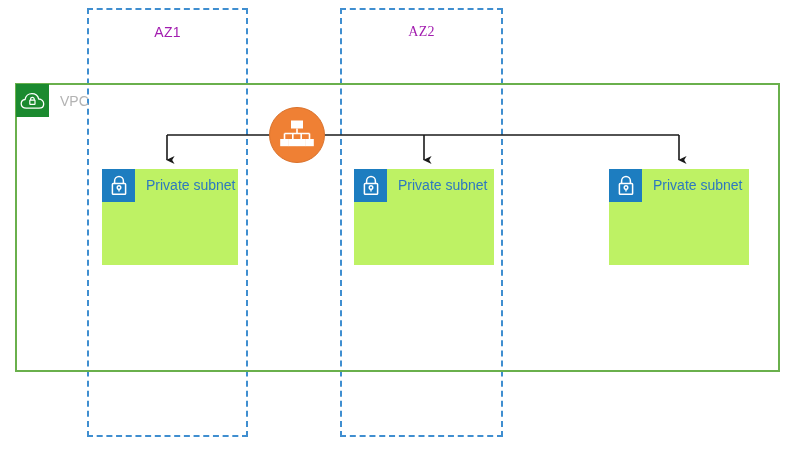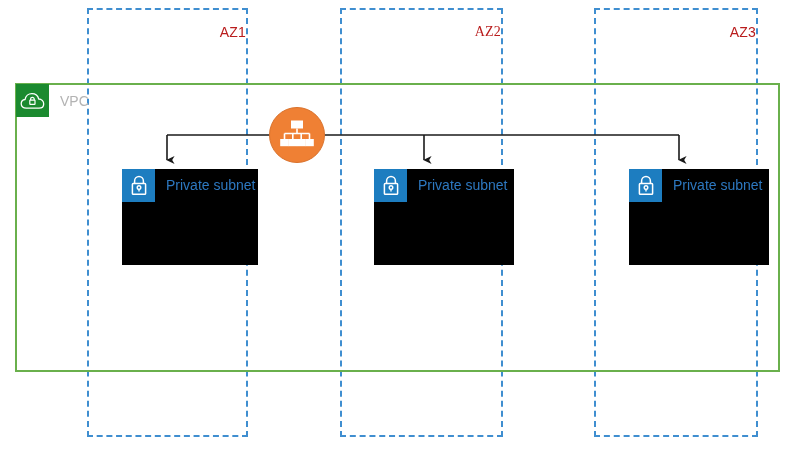--- a/index.html
+++ b/index.html
@@ -1,28 +1,28 @@
 <!DOCTYPE html>
 <html><head>
 <meta charset="utf-8">
 <style>
   html,body{margin:0;padding:0;background:#ffffff;}
   body{width:796px;height:462px;font-family:"Liberation Sans",sans-serif;overflow:hidden;}
   #canvas{position:relative;width:796px;height:462px;background:#ffffff;}
 
   .az-box{position:absolute;border:2px dashed #3f8ed0;box-sizing:border-box;background:transparent;}
-  .az-label{position:absolute;top:14px;left:0;right:0;text-align:right;
-            font-size:14px;color:#b91c1c;letter-spacing:.2px;}
+  .az-label{position:absolute;top:14px;left:0;right:0;text-align:center;
+            font-size:14px;color:#a21caf;letter-spacing:.2px;}
 
   .vpc-box{position:absolute;border:2px solid #6ab04c;box-sizing:border-box;background:transparent;}
   .vpc-icon{position:absolute;width:33px;height:33px;background:#1b8a2f;display:flex;
             align-items:center;justify-content:center;}
   .vpc-label{position:absolute;font-size:14px;color:#b3b3b3;text-align:right;}
 
-  .subnet{position:absolute;background:#000000;box-sizing:border-box;margin-left:20px;}
+  .subnet{position:absolute;background:#bef264;box-sizing:border-box;}
   .subnet-icon{position:absolute;left:0;top:0;width:33px;height:33px;background:#1d7dc0;
                display:flex;align-items:center;justify-content:center;}
   .subnet-label{position:absolute;left:44px;top:8px;font-size:14px;color:#2d78c0;white-space:nowrap;}
 
   .rt-circle{position:absolute;width:56px;height:56px;border-radius:50%;
              background:#ef8034;border:1px solid #d9722c;
              display:flex;align-items:center;justify-content:center;box-sizing:border-box;}
 
   .conn-svg{position:absolute;left:0;top:0;width:796px;height:462px;pointer-events:none;}
 </style>
@@ -32,23 +32,20 @@
 <div id="canvas">
 
   <div class="az-box" style="left:87px;top:8px;width:161px;height:429px;">
     <div class="az-label">AZ1</div>
   </div>
 
   <div class="az-box" style="left:340px;top:8px;width:163px;height:429px;font-family:Liberation Serif, serif;">
     <div class="az-label">AZ2</div>
   </div>
 
-  <div class="az-box" style="left:594px;top:8px;width:164px;height:429px;">
-    <div class="az-label">AZ3</div>
-  </div>
 
   <div class="vpc-box" style="left:15px;top:83px;width:765px;height:289px;">
     <div class="vpc-icon" style="left:-1px;top:-1px;">
       <svg width="25" height="19" viewBox="0 0 25 19" aria-hidden="true">
         <path d="M6.2 17.2C3.2 17.2 1.2 15.3 1.2 12.8c0-2.3 1.7-4.1 3.9-4.3C5.6 5.2 8.4 2.6 11.9 2.6c3.3 0 6.1 2.3 6.8 5.4 2.8 0.1 5.0 2.3 5.0 5.0 0 2.6-2.1 4.2-4.7 4.2z" fill="none" stroke="#ffffff" stroke-width="1.3" stroke-linejoin="round"></path>
         <path d="M10.6 9.1v-1.0a1.8 1.8 0 0 1 3.6 0v1.0" fill="none" stroke="#ffffff" stroke-width="1.2"></path>
         <rect x="9.8" y="9.1" width="5.2" height="4.3" rx="0.5" fill="none" stroke="#ffffff" stroke-width="1.2"></rect>
       </svg>
     </div>
     <div class="vpc-label" style="left:43px;top:8px;">VPC</div>

